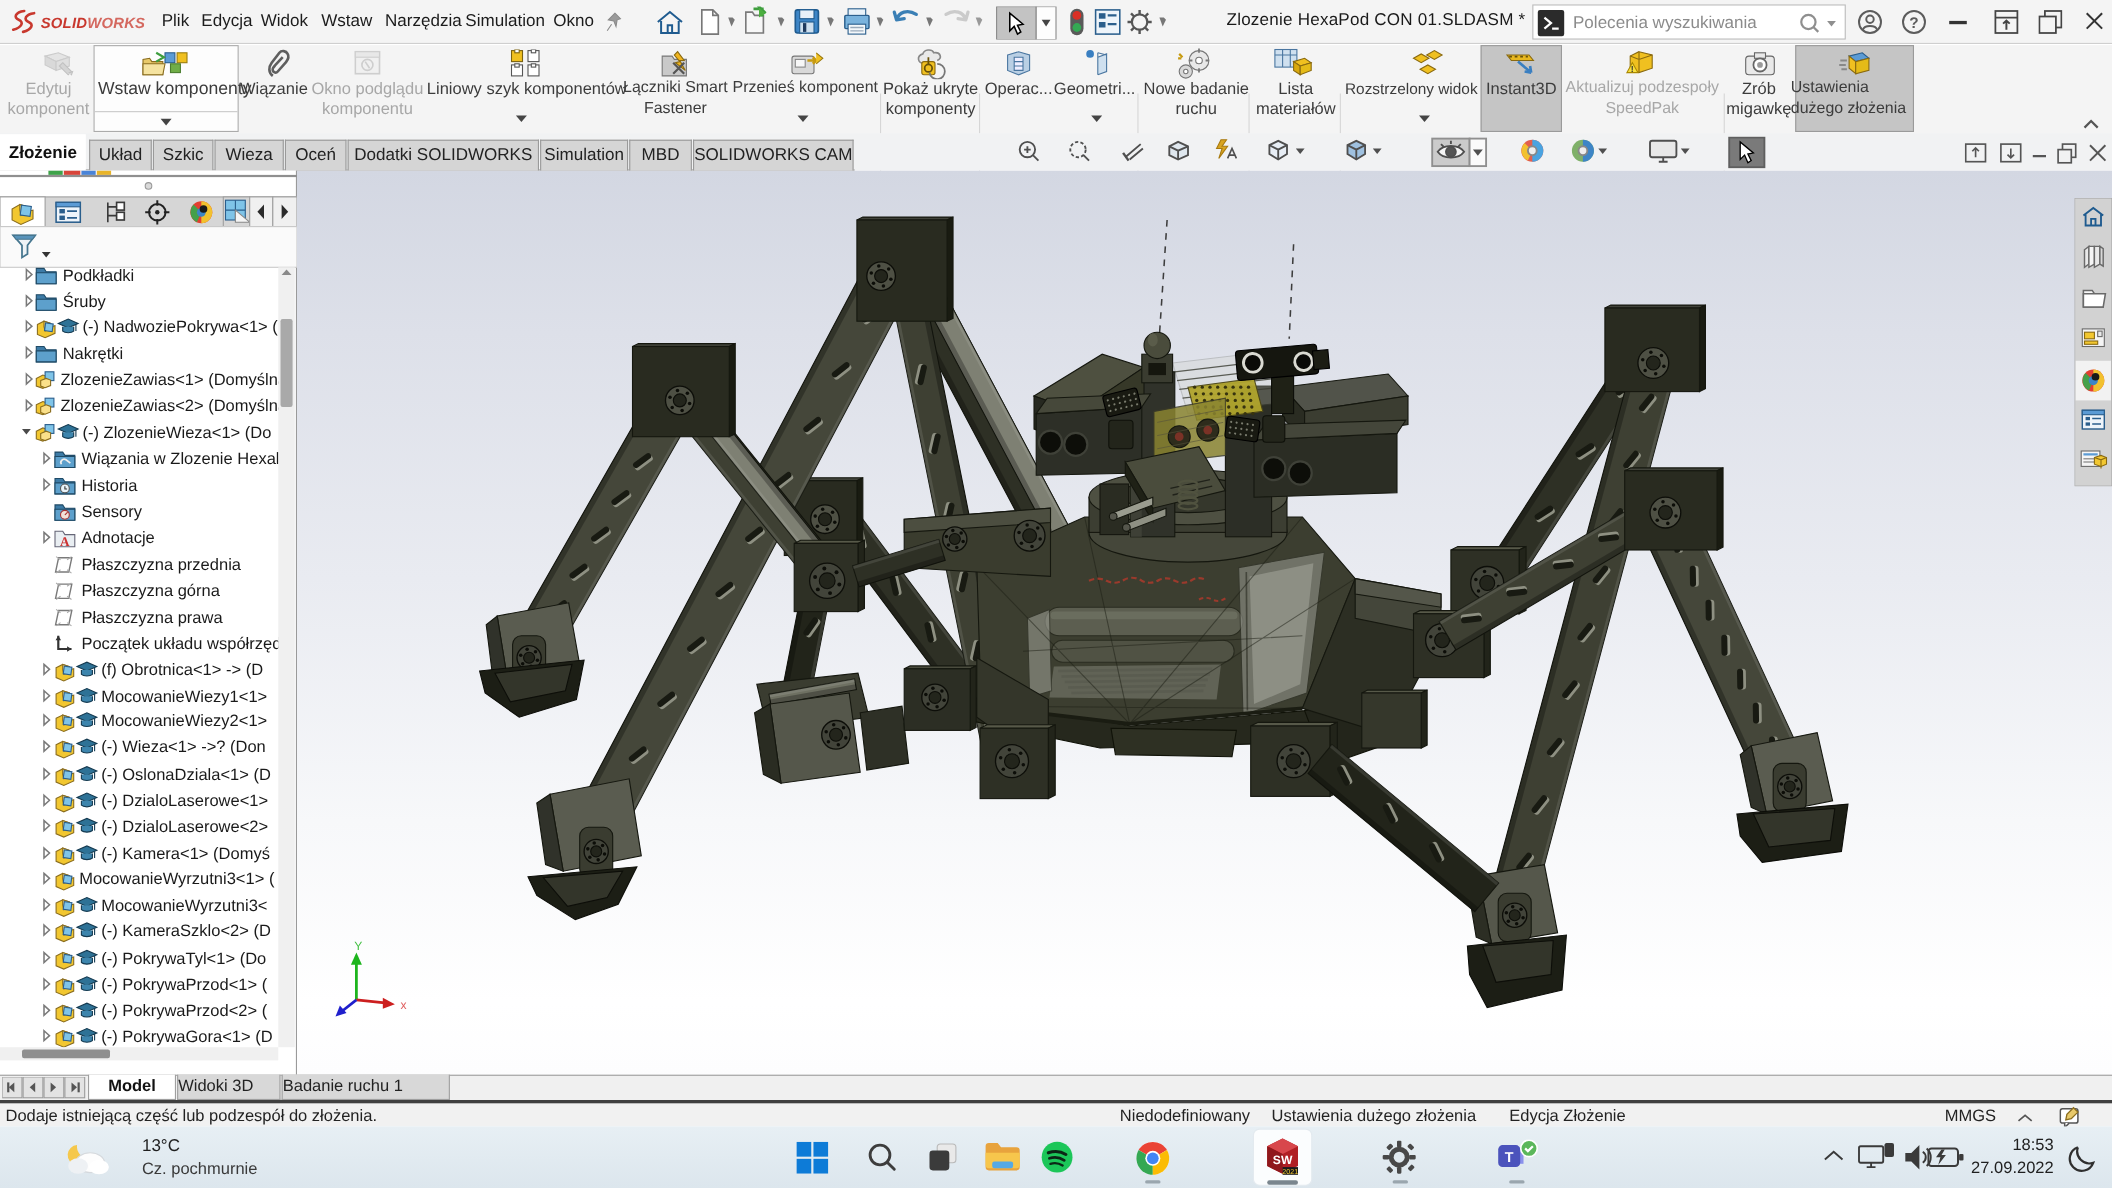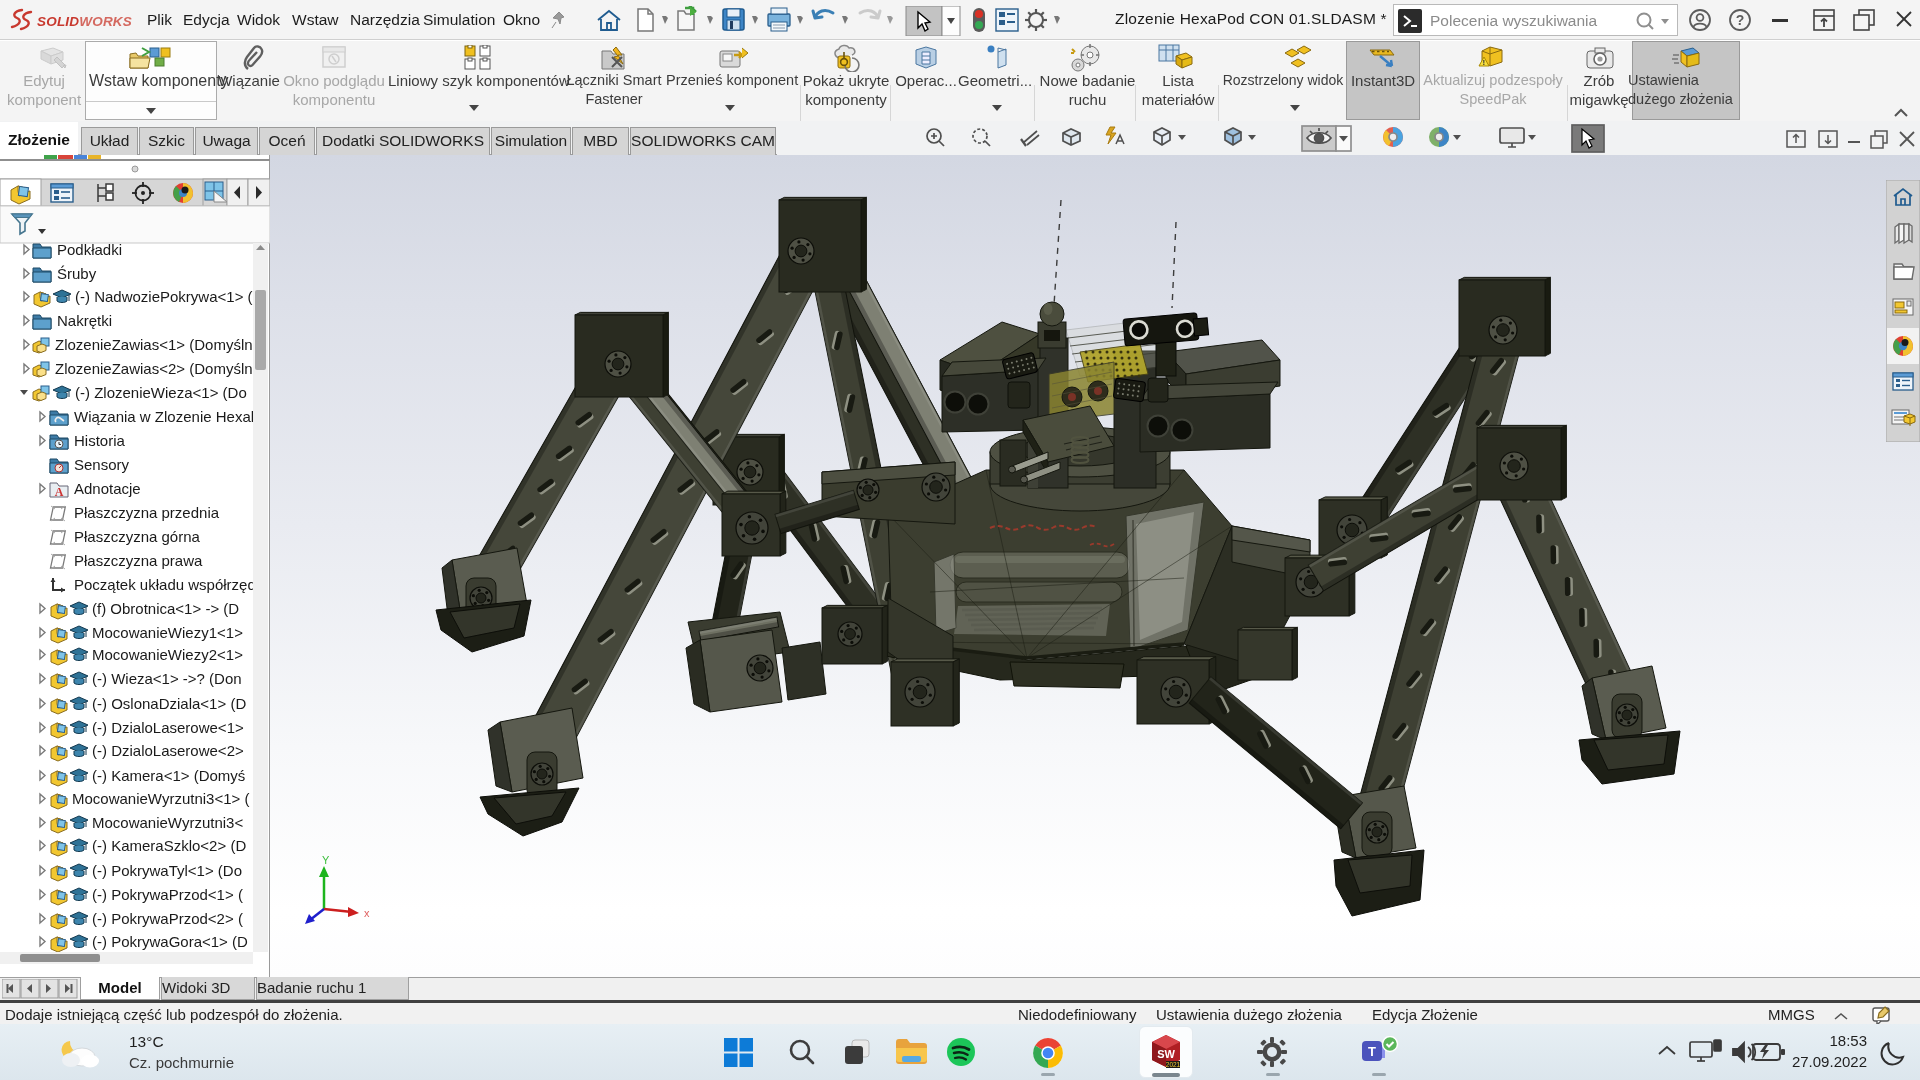--- a/index.html
+++ b/index.html
@@ -315,21 +315,21 @@
       <path d="M2 9 l6 -6 6 6" fill="none" stroke="#555" stroke-width="2"></path>
     </svg>
 </div>
 
 <div class="abs viewport"></div>
 
 <div class="abs tabrow"></div><div class="abs" style="left:0;top:154px;width:777px;height:1px;background:#9f9f9f"></div>
 <div class="abs" style="left:0;top:122px;width:78px;height:33px;background:#fff;font-weight:bold;font-size:15.5px;color:#111;text-align:center;padding-top:9px">Złożenie</div>
 <div class="abs tab" style="left:81px;width:57px">Układ</div>
 <div class="abs tab" style="left:139px;width:55px">Szkic</div>
-<div class="abs tab" style="left:195px;width:63px">Uwaga</div>
+<div class="abs tab" style="left:195px;width:63px">Wieza</div>
 <div class="abs tab" style="left:259px;width:56px">Oceń</div>
 <div class="abs tab" style="left:316px;width:174px">Dodatki SOLIDWORKS</div>
 <div class="abs tab" style="left:491px;width:80px">Simulation</div>
 <div class="abs tab" style="left:572px;width:57px">MBD</div>
 <div class="abs tab" style="left:630px;width:146px">SOLIDWORKS CAM</div>
 <svg class="abs" style="left:920px;top:124px" width="710" height="30" viewBox="0 0 710 30">
  <g fill="none" stroke="#4f4f4f" stroke-width="1.7">
   <g transform="translate(4,0)">
         <circle cx="10" cy="12" r="7"></circle>
         <line x1="15" y1="17" x2="20" y2="22"></line>

